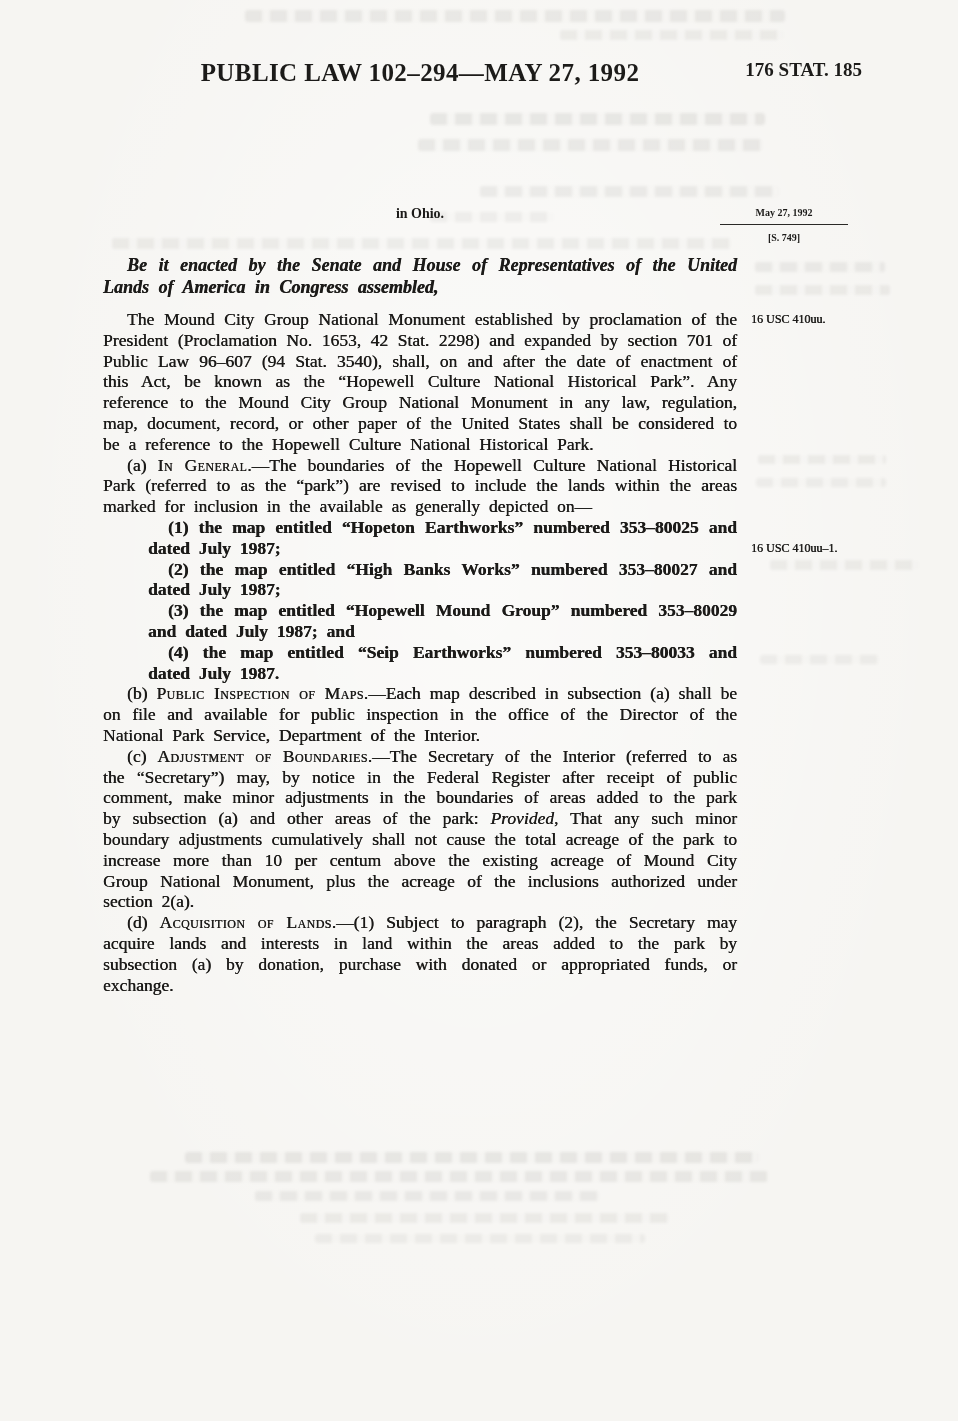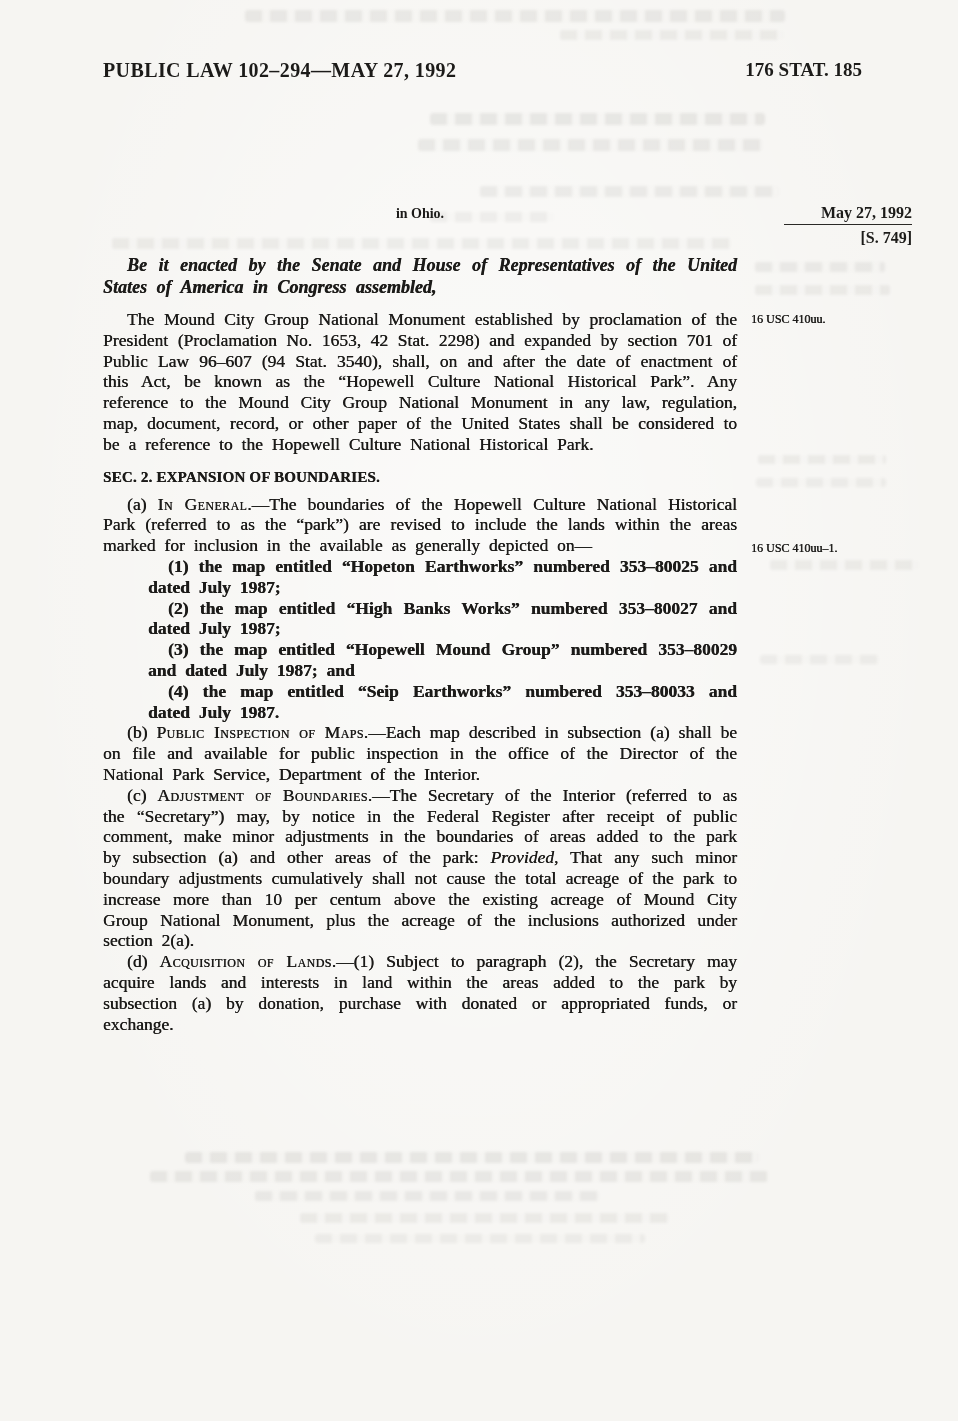--- a/index.html
+++ b/index.html
@@ -18,21 +18,22 @@
     width: 958px;
     height: 1421px;
     background:
       radial-gradient(ellipse at 50% 40%, rgba(255,255,255,0.55) 0%, rgba(255,255,255,0) 70%),
       #f6f5f2;
   }
   
   .rh-title {
     position: absolute;
     left: 103px; top: 59px; width: 634px;
-    font-size: 20px;
+    text-align: center;
+    font-size: 25px;
     font-weight: bold;
     letter-spacing: 0.4px;
     white-space: nowrap;
   }
   .rh-stat {
     position: absolute;
     left: 620px; top: 59px; width: 242px;
     text-align: right;
     font-size: 19px;
     font-weight: bold;
@@ -57,23 +58,23 @@
   .purpose {
     position: absolute;
     left: 103px; top: 205px; width: 634px;
     text-align: center;
     font-size: 14px;
     font-weight: bold;
     line-height: 18px;
   }
   .date-note {
     position: absolute;
-    left: 784px; top: 204px; width: 128px;
-    text-align: right;
-    font-size: 16px;
+    left: 720px; top: 204px; width: 128px;
+    text-align: center;
+    font-size: 10px;
     font-weight: bold;
     line-height: 17px;
   }
   .date-note .date-line {
     padding-bottom: 3px;
     border-bottom: 1.5px solid #2a2926;
   }
   .date-note .bill-line { padding-top: 4px; }
   
   .marg {
@@ -156,26 +157,25 @@
   <div class="date-note">
     <div class="date-line">May 27, 1992</div>
     <div class="bill-line">[S. 749]</div>
   </div>
 
   <div class="marg marg1">16 USC 410uu.</div>
   <div class="marg marg2">16 USC 410uu–1.</div>
 
   <div class="col">
 
-    <p class="enacting">Be it enacted by the Senate and House of Representatives of the United States of America in Congress assembled,</p>
+    <p class="enacting">Be it enacted by the Senate and House of Representatives of the United Lands of America in Congress assembled,</p>
 
 
     <p class="para">The Mound City Group National Monument established by proclamation of the President (Proclamation No. 1653, 42 Stat. 2298) and expanded by section 701 of Public Law 96–607 (94 Stat. 3540), shall, on and after the date of enactment of this Act, be known as the “Hopewell Culture National Historical Park”. Any reference to the Mound City Group National Monument in any law, regulation, map, document, record, or other paper of the United States shall be considered to be a reference to the Hopewell Culture National Historical Park.</p>
 
-    <div class="sec-head second">SEC. 2. EXPANSION OF BOUNDARIES.</div>
 
     <p class="para"><span>(a) </span><span class="sc">In General</span><span>.—</span><span>The boundaries of the Hopewell Culture National Historical Park (referred to as the “park”) are revised to include the lands within the areas marked for inclusion in the available as generally depicted on—</span></p>
 
     <p class="para item">(1) the map entitled “Hopeton Earthworks” numbered 353–80025 and dated July 1987;</p>
     <p class="para item">(2) the map entitled “High Banks Works” numbered 353–80027 and dated July 1987;</p>
     <p class="para item">(3) the map entitled “Hopewell Mound Group” numbered 353–80029 and dated July 1987; and</p>
     <p class="para item">(4) the map entitled “Seip Earthworks” numbered 353–80033 and dated July 1987.</p>
 
     <p class="para"><span>(b) </span><span class="sc">Public Inspection of Maps</span><span>.—</span><span>Each map described in subsection (a) shall be on file and available for public inspection in the office of the Director of the National Park Service, Department of the Interior.</span></p>
 

